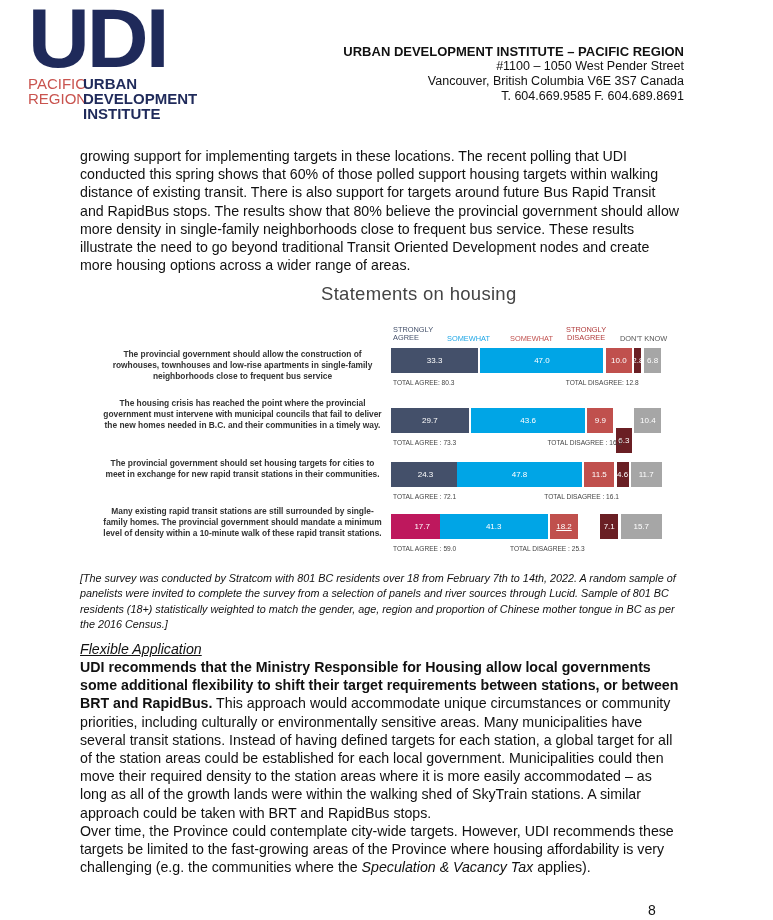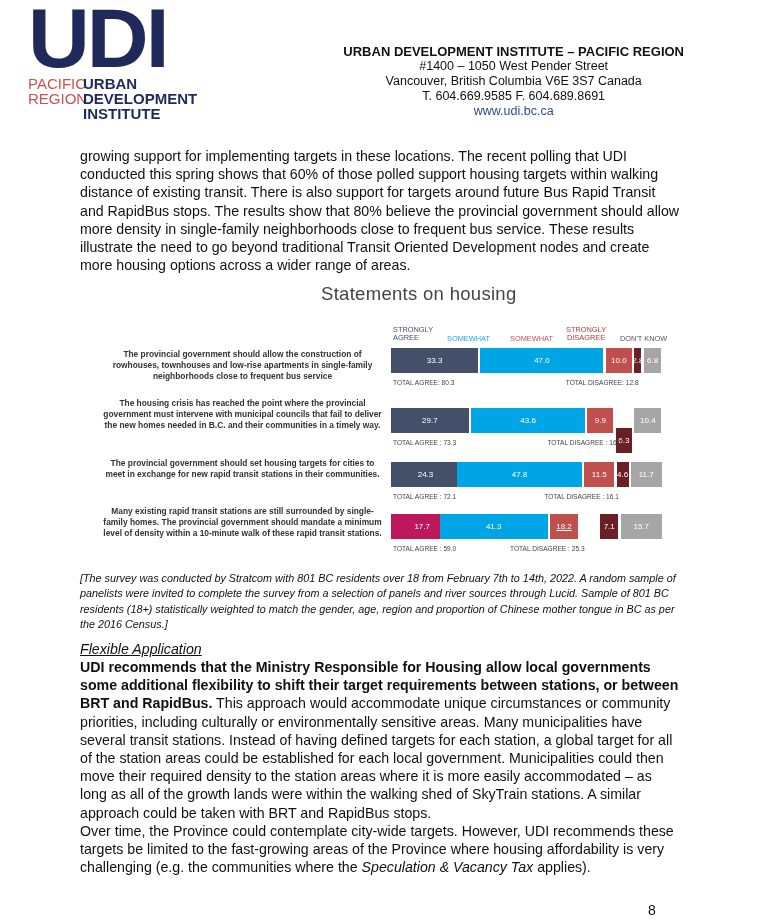--- a/index.html
+++ b/index.html
@@ -6,21 +6,21 @@
   body { width: 773px; height: 920px; position: relative; overflow: hidden; font-family: "Liberation Sans", sans-serif; color: #111; }
 
   
   .logo { position: absolute; left: 28px; top: 2px; width: 200px; height: 120px; }
   .logo-udi { position: absolute; left: 0; top: -6px; font-family: "Liberation Sans", sans-serif; font-weight: bold; font-size: 84px; letter-spacing: -3px; color: #1f2a5a; line-height: 1; transform: scaleX(1.02); transform-origin: left top; }
   .logo-left { position: absolute; left: 0; top: 74px; font-size: 15px; line-height: 15px; color: #c9544f; text-align: right; width: 50px; }
   .logo-right { position: absolute; left: 55px; top: 74px; font-size: 15px; line-height: 15px; color: #1f2a5a; font-weight: bold; }
   .logo-line { display: block; white-space: nowrap; }
 
   
-  .address { position: absolute; right: 89px; top: 44px; text-align: center; font-size: 12.5px; line-height: 15px; color: #111; }
+  .address { position: absolute; right: 89px; top: 44px; text-align: right; font-size: 12.5px; line-height: 15px; color: #111; }
   .address .org { font-weight: bold; font-size: 13px; }
   .address .web { color: #2d4a8a; }
   .address span { display: block; white-space: nowrap; }
 
   
   .para { position: absolute; left: 80px; width: 600px; font-size: 14.2px; line-height: 18.2px; color: #111; }
   .p1 { top: 147px; }
   .footnote { position: absolute; left: 80px; top: 571px; width: 600px; font-size: 10.8px; line-height: 15.4px; font-style: italic; color: #111; }
   .section-head { position: absolute; left: 80px; top: 641px; font-size: 14.2px; font-style: italic; text-decoration: underline; }
   .p2 { top: 658px; }
@@ -45,24 +45,23 @@
   </div>
   <div class="logo-right">
     <span class="logo-line">URBAN</span>
     <span class="logo-line">DEVELOPMENT</span>
     <span class="logo-line">INSTITUTE</span>
   </div>
 </div>
 
 <div class="address">
   <span class="org">URBAN DEVELOPMENT INSTITUTE – PACIFIC REGION</span>
-  <span>#1400 – 1050 West Pender Street</span>
+  <span>#1100 – 1050 West Pender Street</span>
   <span>Vancouver, British Columbia  V6E 3S7  Canada</span>
   <span>T. 604.669.9585  F. 604.689.8691</span>
-  <span class="web">www.udi.bc.ca</span>
 </div>
 
 <div class="para p1">growing support for implementing targets in these locations. The recent polling that UDI conducted this spring shows that 60% of those polled support housing targets within walking distance of existing transit. There is also support for targets around future Bus Rapid Transit and RapidBus stops. The results show that 80% believe the provincial government should allow more density in single-family neighborhoods close to frequent bus service. These results illustrate the need to go beyond traditional Transit Oriented Development nodes and create more housing options across a wider range of areas.</div>
 
 <div class="chart-title">Statements on housing</div>
 <div id="chart">
     <div class="legend-item" style="left: 393px; top: 326px; color: rgb(68, 80, 106);">STRONGLY<br>AGREE</div>
     <div class="legend-item" style="left: 447px; top: 335px; color: rgb(30, 166, 230);">SOMEWHAT</div>
     <div class="legend-item" style="left: 510px; top: 335px; color: rgb(192, 80, 77);">SOMEWHAT</div>
     <div class="legend-item" style="left: 566px; top: 326px; color: rgb(176, 58, 58); text-align: center;">STRONGLY<br>DISAGREE</div>

